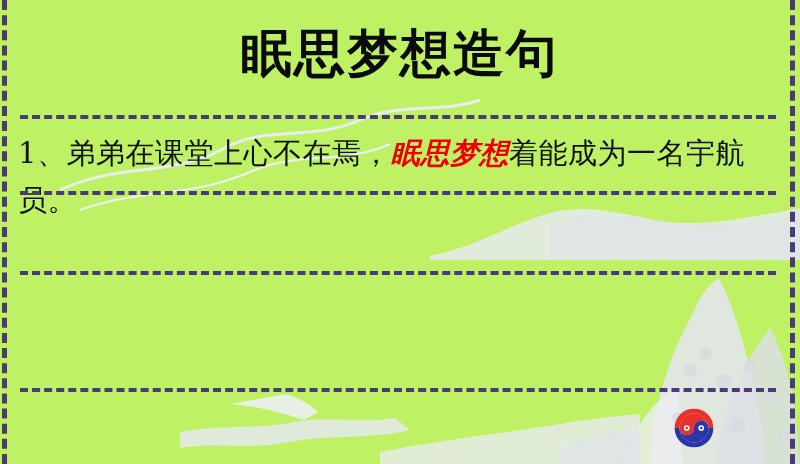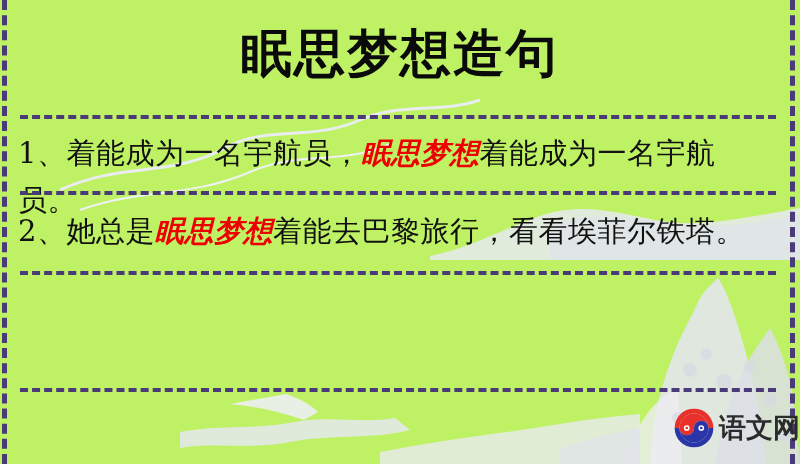--- a/index.html
+++ b/index.html
@@ -157,28 +157,25 @@
   </div>
 
   <div class="rail rail-left"></div>
   <div class="rail rail-right"></div>
 
   <div class="title">眠思梦想造句</div>
 
   <div class="sep" style="top:115px;"></div>
 
   <div class="row" style="top:130px;">
-    <span>1、</span><span>着能成为一名宇航员，</span><span class="kw">眠思梦想</span><span>着能成为一名宇航员。</span>
+    <span>1、</span><span>弟弟在课堂上心不在焉，</span><span class="kw">眠思梦想</span><span>着能成为一名宇航员。</span>
   </div>
 
   <div class="sep" style="top:191px;"></div>
 
-  <div class="row" style="top:208px;">
-    <span>2、</span><span>她总是</span><span class="kw">眠思梦想</span><span>着能去巴黎旅行，看看埃菲尔铁塔。</span>
-  </div>
 
   <div class="sep" style="top:271px;"></div>
 
 
   <div class="sep" style="top:388px;"></div>
 
   <div class="logo">
     <span>
       <svg class="logo-mark" viewBox="0 0 100 100">
 
@@ -189,16 +186,15 @@
 
         <path d="M17 50 A33 33 0 0 1 83 50 A16.5 16.5 0 0 0 50 50 A16.5 16.5 0 0 1 17 50 Z" fill="#e8312a"></path>
         <path d="M83 50 A33 33 0 0 1 17 50 A16.5 16.5 0 0 0 50 50 A16.5 16.5 0 0 1 83 50 Z" fill="#2a36a8"></path>
 
         <circle cx="33.5" cy="50" r="6.5" fill="#ffffff"></circle>
         <circle cx="33.5" cy="50" r="3" fill="#e8312a"></circle>
         <circle cx="66.5" cy="50" r="6.5" fill="#ffffff"></circle>
         <circle cx="66.5" cy="50" r="3" fill="#2a36a8"></circle>
       </svg>
     </span>
-    <span class="logo-text">语文网</span>
   </div>
 
 </div>
 
 </body></html>

